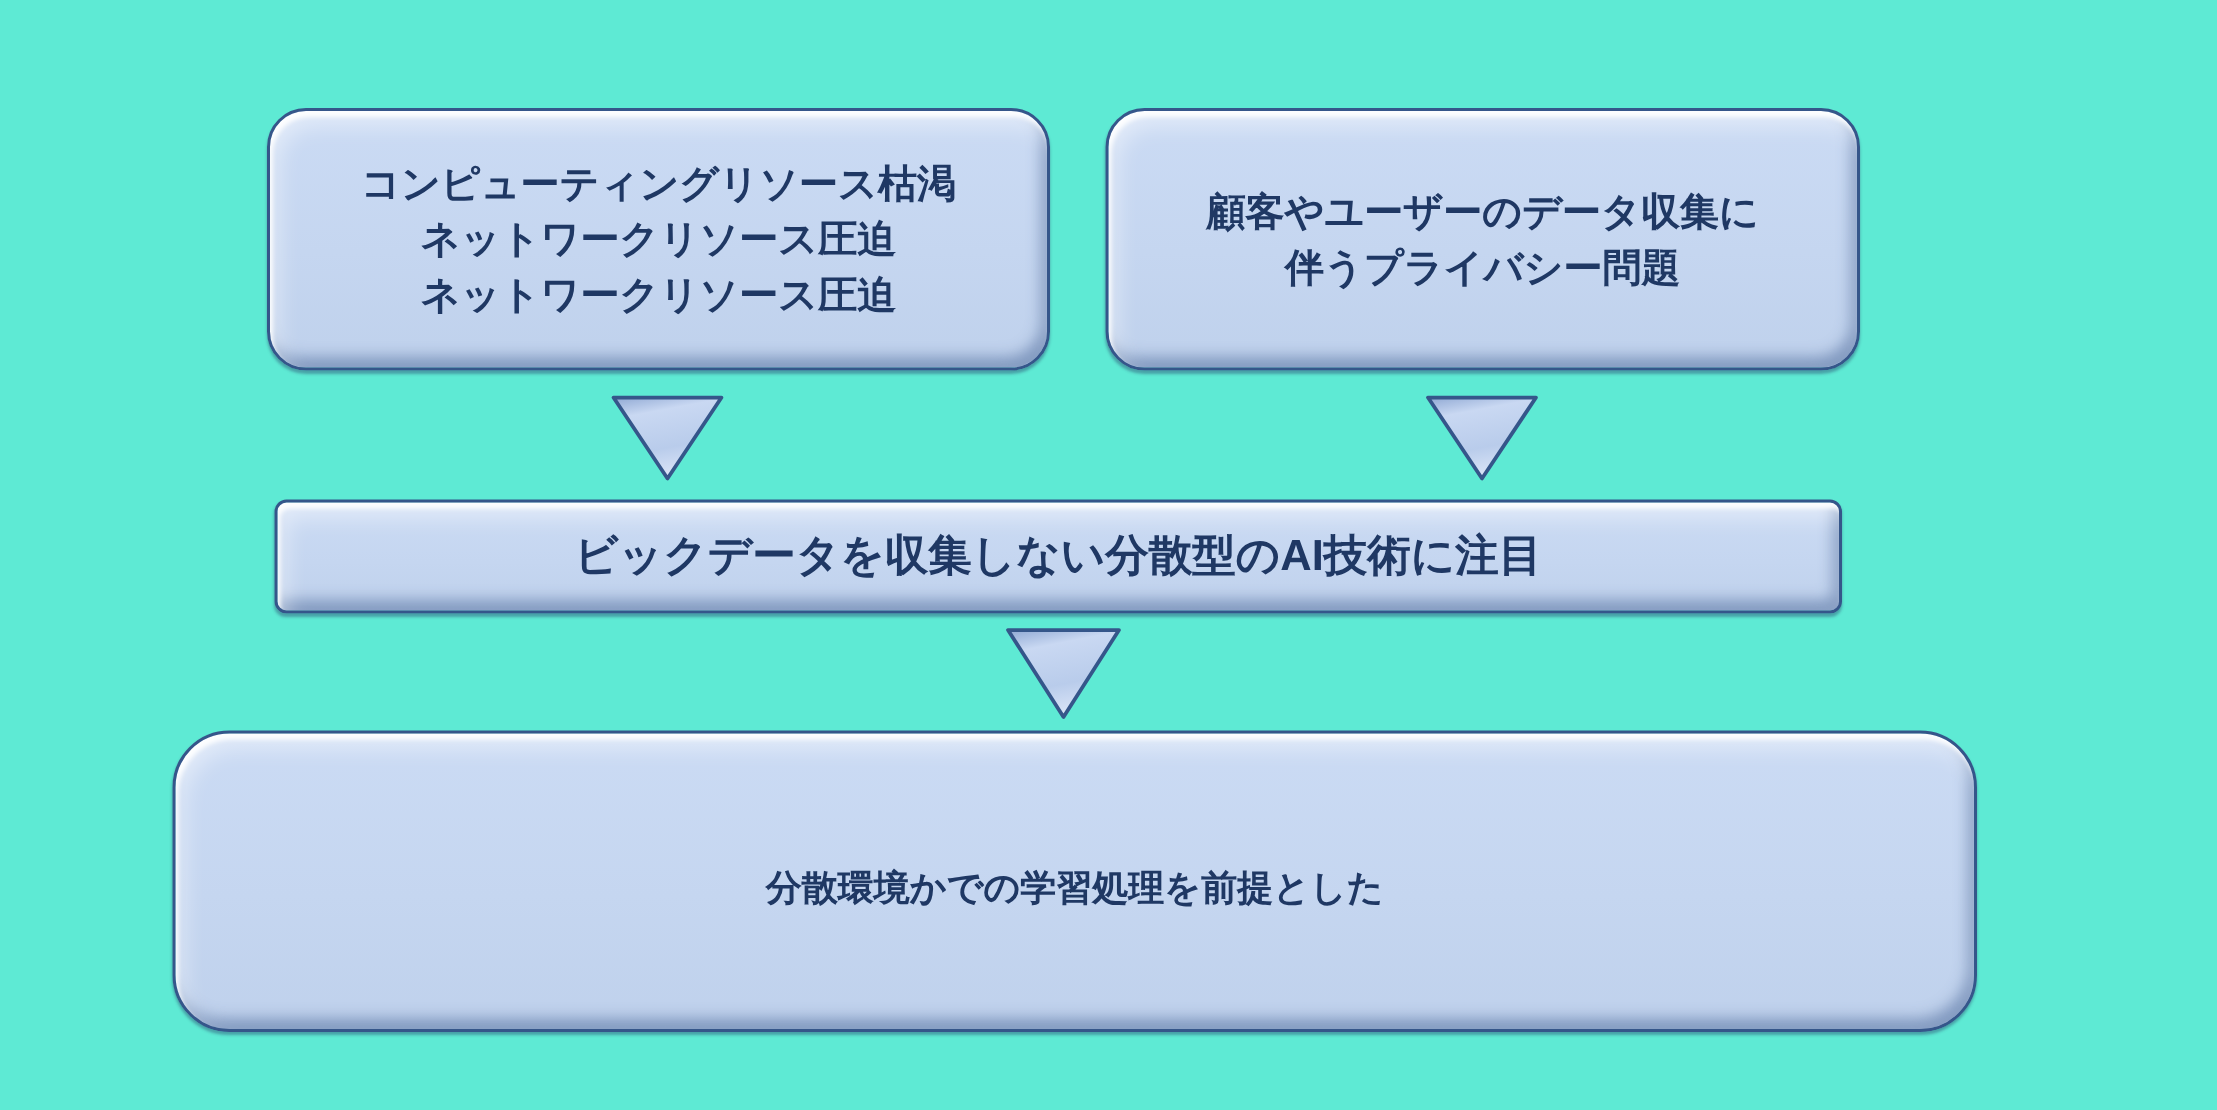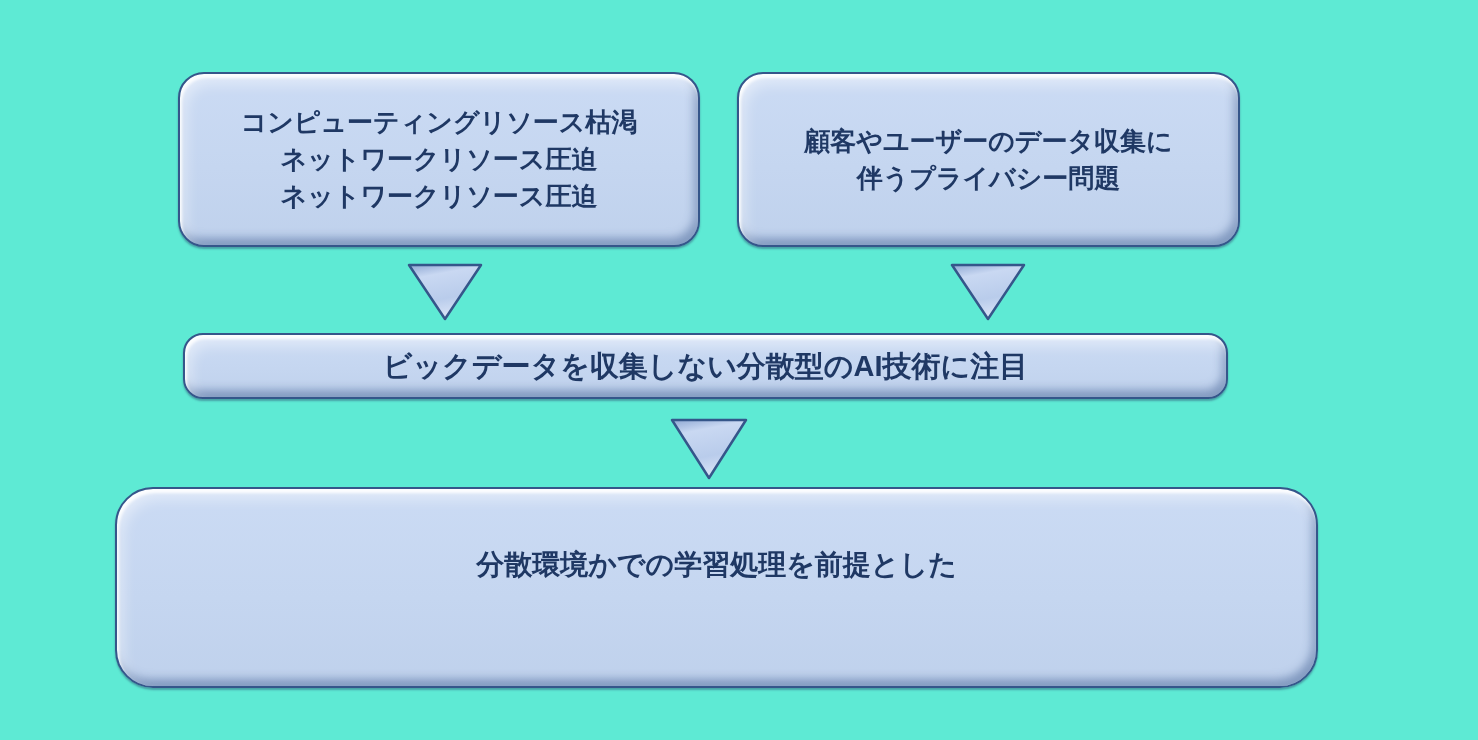--- a/index.html
+++ b/index.html
@@ -45,34 +45,34 @@
   }
   .box-problem-right {
     left: 737px; top: 72px;
     width: 503px; height: 175px;
     border-radius: 26px;
     font-size: 26px;
     line-height: 37px;
   }
   .box-focus {
     left: 183px; top: 333px;
-    width: 1045px; height: 66px;
-    border-radius: 20px;
+    width: 1045px; height: 76px;
+    border-radius: 8px;
     font-size: 29px;
     line-height: 34px;
     align-items: center;
   }
   .box-solution {
     left: 115px; top: 487px;
     width: 1203px; height: 201px;
     border-radius: 38px;
-    font-size: 28px;
+    font-size: 24px;
     line-height: 40px;
     justify-content: flex-start;
-    padding-top: 56px;
+    padding-top: 84px;
   }
   .arrow {
     position: absolute;
   }
   .arrow-left   { left: 405px; top: 261px; }
   .arrow-right  { left: 948px; top: 261px; }
   .arrow-center { left: 668px; top: 416px; }
 </style>
 </head>
 <body>

